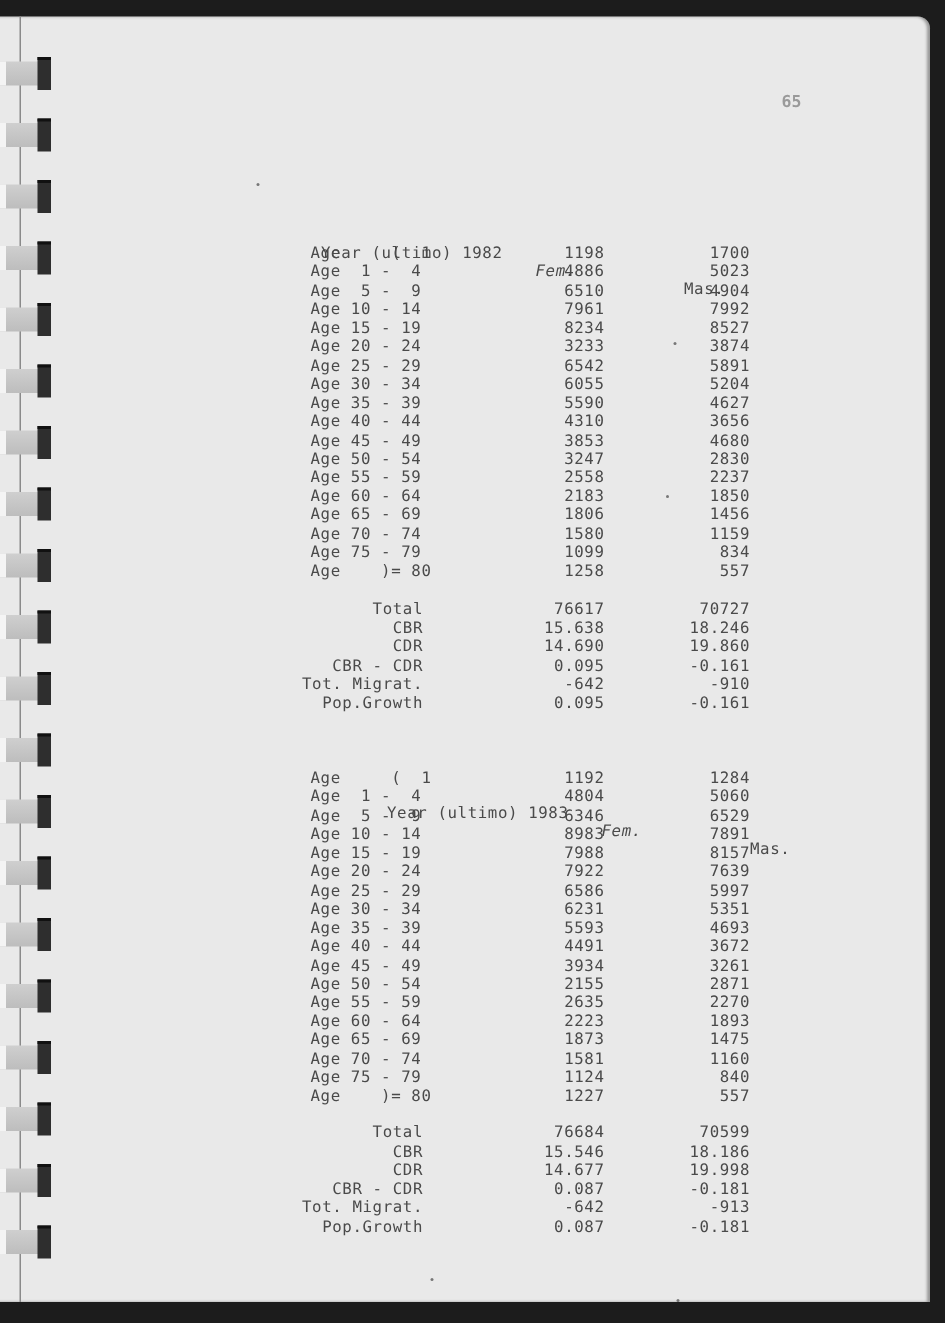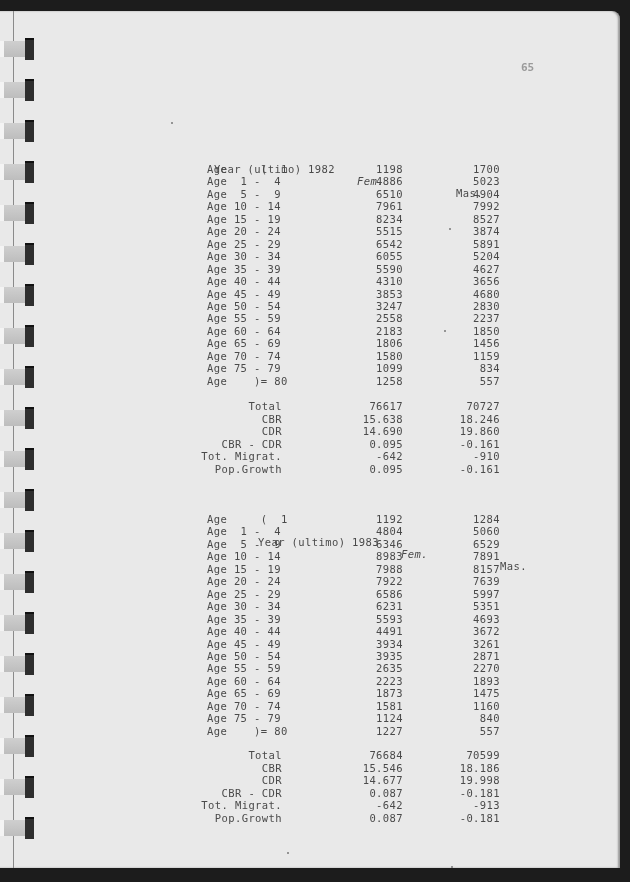--- a/index.html
+++ b/index.html
@@ -174,21 +174,21 @@
     <span class="title">Year (ultimo) 1982</span>
     <span class="fem">Fem.</span>
     <span class="mas">Mas.</span>
   </div>
   <div id="t0-ages">
       <div class="row" style="top: 163px;"><span class="lbl">Age     (  1</span><span class="fem">1198</span><span class="mas">1700</span></div>
       <div class="row" style="top: 175.45px;"><span class="lbl">Age  1 -  4</span><span class="fem">4886</span><span class="mas">5023</span></div>
       <div class="row" style="top: 187.9px;"><span class="lbl">Age  5 -  9</span><span class="fem">6510</span><span class="mas">4904</span></div>
       <div class="row" style="top: 200.35px;"><span class="lbl">Age 10 - 14</span><span class="fem">7961</span><span class="mas">7992</span></div>
       <div class="row" style="top: 212.8px;"><span class="lbl">Age 15 - 19</span><span class="fem">8234</span><span class="mas">8527</span></div>
-      <div class="row" style="top: 225.25px;"><span class="lbl">Age 20 - 24</span><span class="fem">5515</span><span class="mas">3874</span></div>
+      <div class="row" style="top: 225.25px;"><span class="lbl">Age 20 - 24</span><span class="fem">3233</span><span class="mas">3874</span></div>
       <div class="row" style="top: 237.7px;"><span class="lbl">Age 25 - 29</span><span class="fem">6542</span><span class="mas">5891</span></div>
       <div class="row" style="top: 250.15px;"><span class="lbl">Age 30 - 34</span><span class="fem">6055</span><span class="mas">5204</span></div>
       <div class="row" style="top: 262.6px;"><span class="lbl">Age 35 - 39</span><span class="fem">5590</span><span class="mas">4627</span></div>
       <div class="row" style="top: 275.05px;"><span class="lbl">Age 40 - 44</span><span class="fem">4310</span><span class="mas">3656</span></div>
       <div class="row" style="top: 287.5px;"><span class="lbl">Age 45 - 49</span><span class="fem">3853</span><span class="mas">4680</span></div>
       <div class="row" style="top: 299.95px;"><span class="lbl">Age 50 - 54</span><span class="fem">3247</span><span class="mas">2830</span></div>
       <div class="row" style="top: 312.4px;"><span class="lbl">Age 55 - 59</span><span class="fem">2558</span><span class="mas">2237</span></div>
       <div class="row" style="top: 324.85px;"><span class="lbl">Age 60 - 64</span><span class="fem">2183</span><span class="mas">1850</span></div>
       <div class="row" style="top: 337.3px;"><span class="lbl">Age 65 - 69</span><span class="fem">1806</span><span class="mas">1456</span></div>
       <div class="row" style="top: 349.75px;"><span class="lbl">Age 70 - 74</span><span class="fem">1580</span><span class="mas">1159</span></div>
@@ -216,21 +216,21 @@
       <div class="row" style="top: 525.45px;"><span class="lbl">Age  1 -  4</span><span class="fem">4804</span><span class="mas">5060</span></div>
       <div class="row" style="top: 537.9px;"><span class="lbl">Age  5 -  9</span><span class="fem">6346</span><span class="mas">6529</span></div>
       <div class="row" style="top: 550.35px;"><span class="lbl">Age 10 - 14</span><span class="fem">8983</span><span class="mas">7891</span></div>
       <div class="row" style="top: 562.8px;"><span class="lbl">Age 15 - 19</span><span class="fem">7988</span><span class="mas">8157</span></div>
       <div class="row" style="top: 575.25px;"><span class="lbl">Age 20 - 24</span><span class="fem">7922</span><span class="mas">7639</span></div>
       <div class="row" style="top: 587.7px;"><span class="lbl">Age 25 - 29</span><span class="fem">6586</span><span class="mas">5997</span></div>
       <div class="row" style="top: 600.15px;"><span class="lbl">Age 30 - 34</span><span class="fem">6231</span><span class="mas">5351</span></div>
       <div class="row" style="top: 612.6px;"><span class="lbl">Age 35 - 39</span><span class="fem">5593</span><span class="mas">4693</span></div>
       <div class="row" style="top: 625.05px;"><span class="lbl">Age 40 - 44</span><span class="fem">4491</span><span class="mas">3672</span></div>
       <div class="row" style="top: 637.5px;"><span class="lbl">Age 45 - 49</span><span class="fem">3934</span><span class="mas">3261</span></div>
-      <div class="row" style="top: 649.95px;"><span class="lbl">Age 50 - 54</span><span class="fem">3935</span><span class="mas">2871</span></div>
+      <div class="row" style="top: 649.95px;"><span class="lbl">Age 50 - 54</span><span class="fem">2155</span><span class="mas">2871</span></div>
       <div class="row" style="top: 662.4px;"><span class="lbl">Age 55 - 59</span><span class="fem">2635</span><span class="mas">2270</span></div>
       <div class="row" style="top: 674.85px;"><span class="lbl">Age 60 - 64</span><span class="fem">2223</span><span class="mas">1893</span></div>
       <div class="row" style="top: 687.3px;"><span class="lbl">Age 65 - 69</span><span class="fem">1873</span><span class="mas">1475</span></div>
       <div class="row" style="top: 699.75px;"><span class="lbl">Age 70 - 74</span><span class="fem">1581</span><span class="mas">1160</span></div>
       <div class="row" style="top: 712.2px;"><span class="lbl">Age 75 - 79</span><span class="fem">1124</span><span class="mas">840</span></div>
       <div class="row" style="top: 724.65px;"><span class="lbl">Age    )= 80</span><span class="fem">1227</span><span class="mas">557</span></div>
     </div>
   <div id="t1-sum">
       <div class="row" style="top: 749px;"><span class="lbl right">Total</span><span class="fem">76684</span><span class="mas">70599</span></div>
       <div class="row" style="top: 761.6px;"><span class="lbl right">CBR</span><span class="fem">15.546</span><span class="mas">18.186</span></div>

